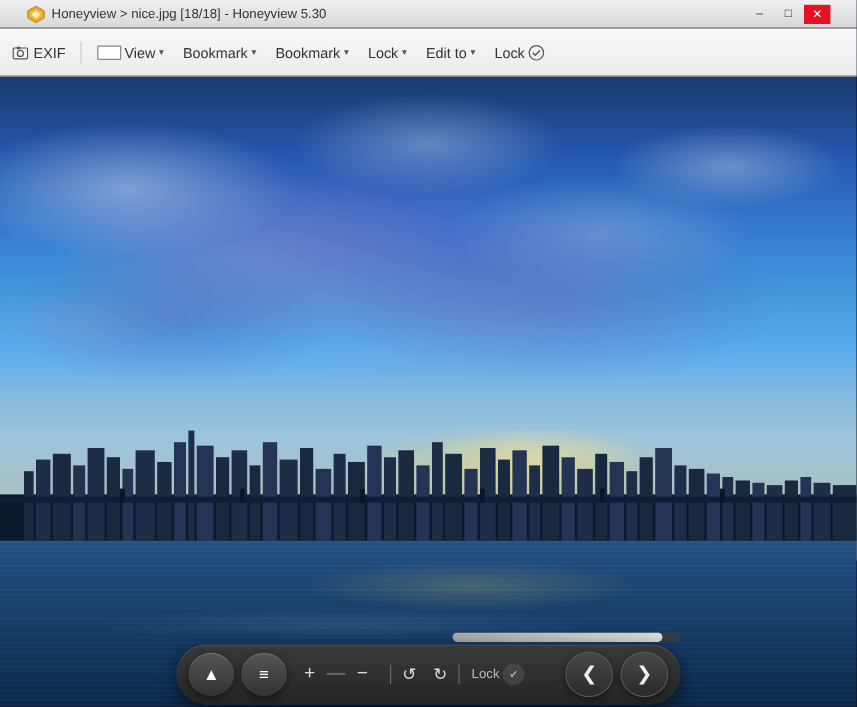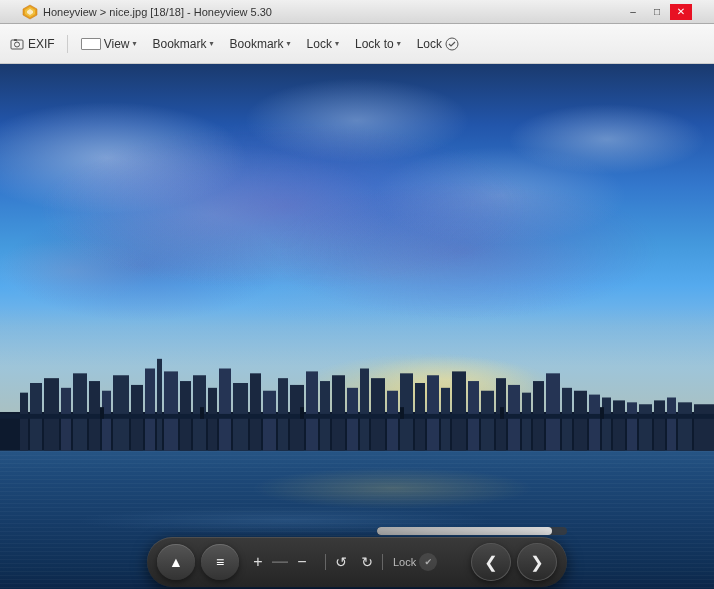--- a/index.html
+++ b/index.html
@@ -395,21 +395,21 @@
   </div>
   <div class="menu-item">
     <span>Bookmark</span>
     <span class="arrow">▾</span>
   </div>
   <div class="menu-item">
     <span>Lock</span>
     <span class="arrow">▾</span>
   </div>
   <div class="menu-item">
-    <span>Lock to</span>
+    <span>Edit to</span>
     <span class="arrow">▾</span>
   </div>
   <div class="menu-item">
     <span>Lock</span>
     <svg width="14" height="14" viewBox="0 0 14 14">
       <circle cx="7" cy="7" r="6" fill="none" stroke="#555" stroke-width="1"></circle>
       <polyline points="4,7 6,9 10,5" fill="none" stroke="#555" stroke-width="1.2"></polyline>
     </svg>
   </div>
 </div>

